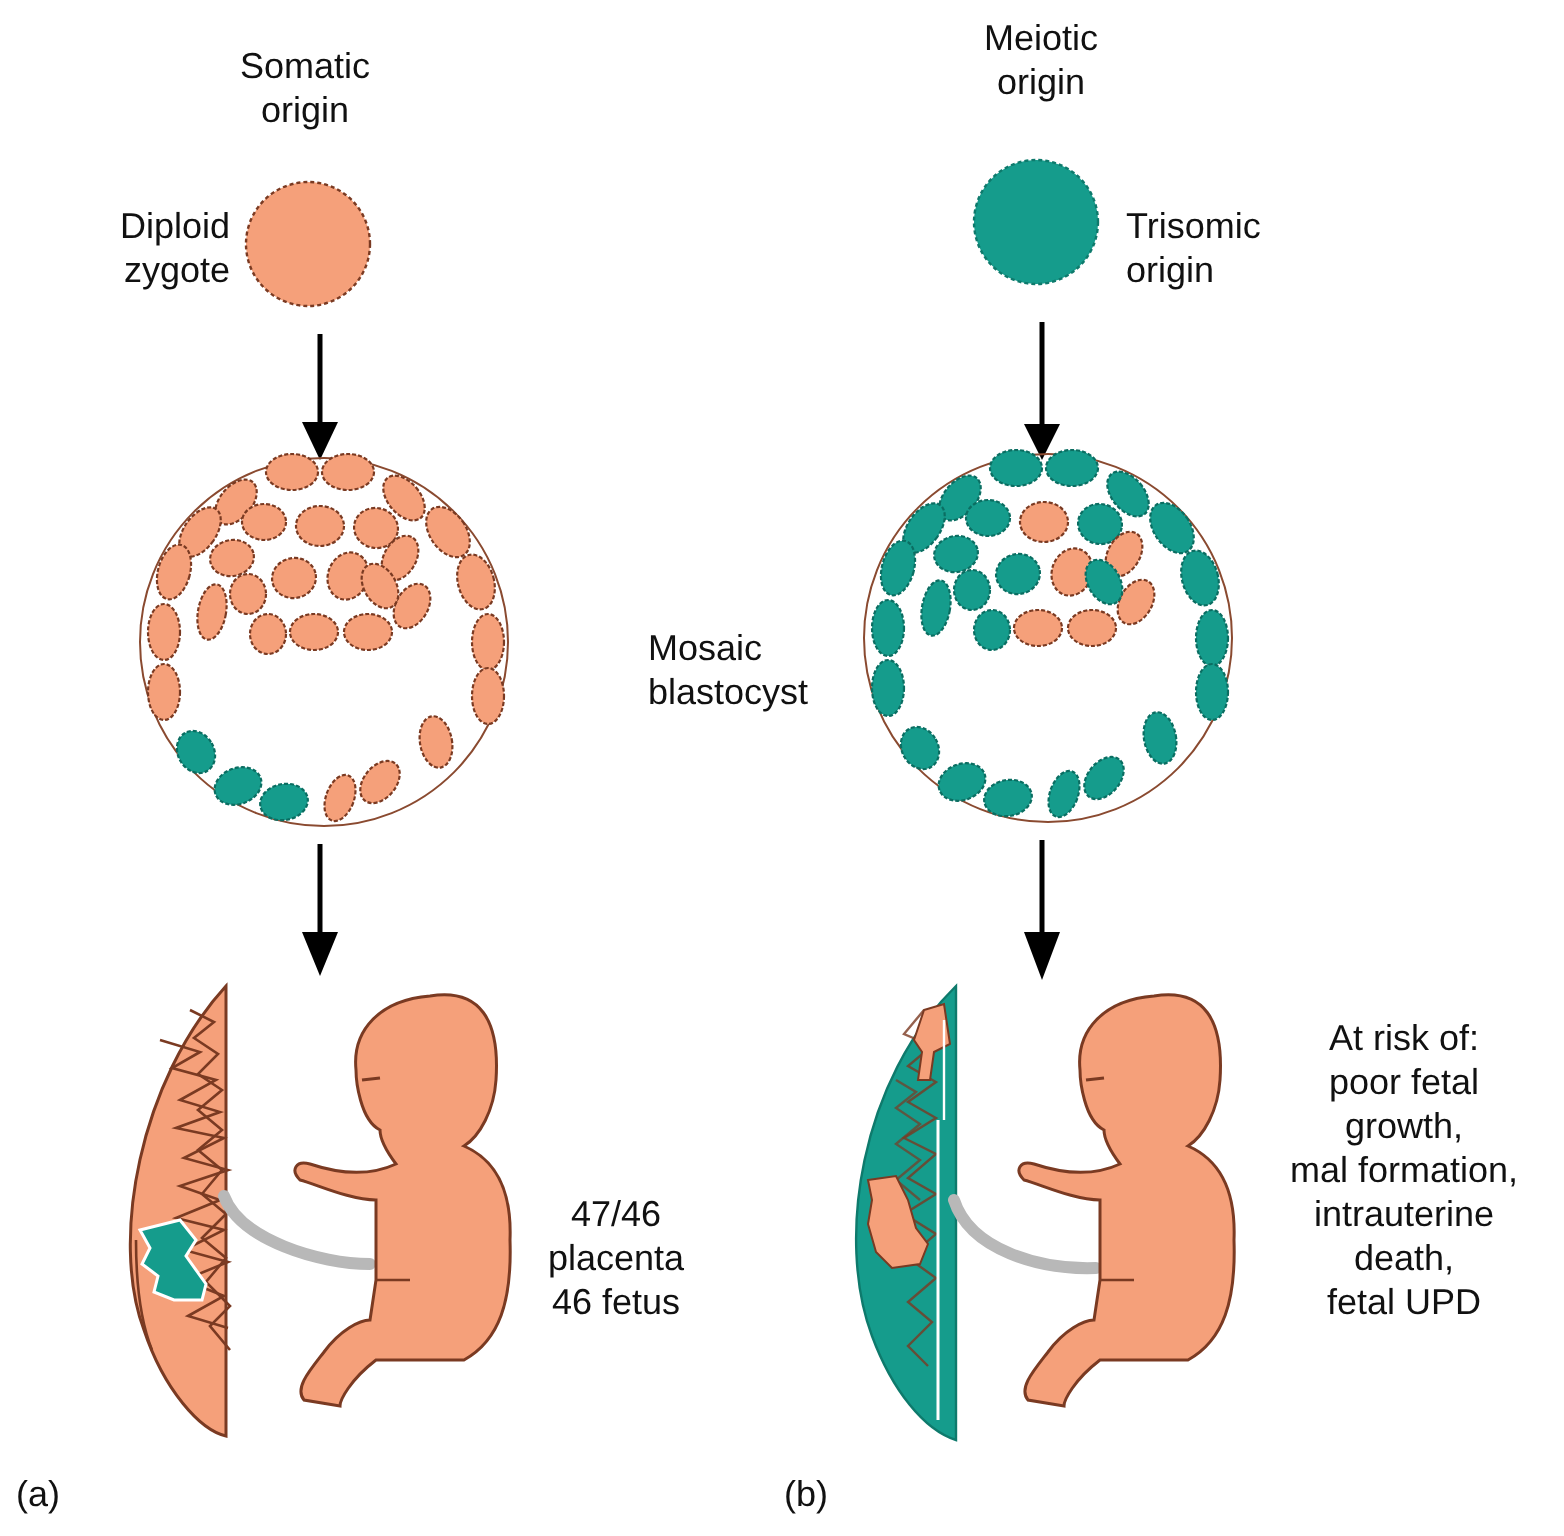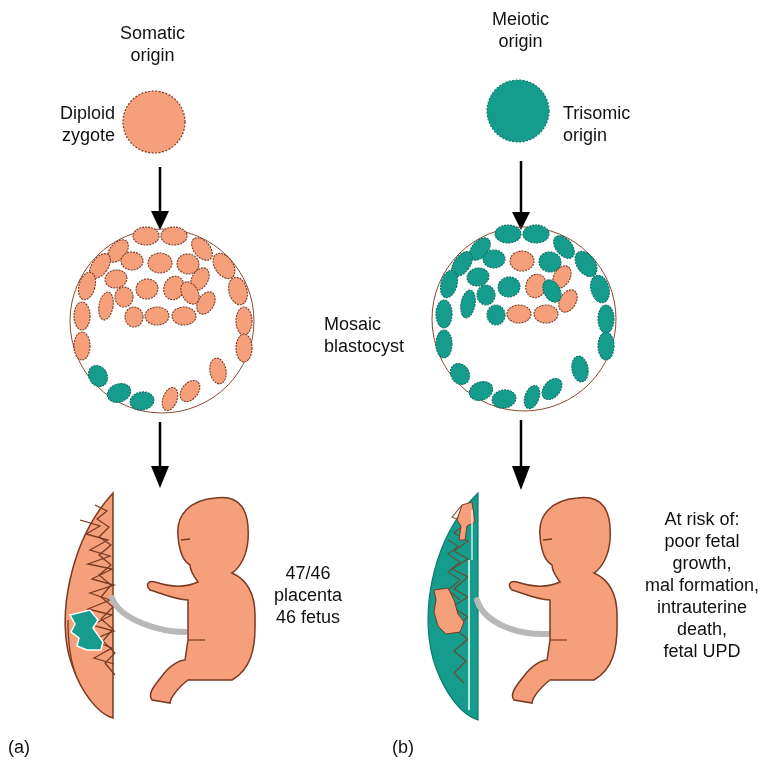--- a/index.html
+++ b/index.html
@@ -12,21 +12,21 @@
 </style>
 </head>
 <body>
 
 <div class="lbl" style="left:100px; top:22px; width:105px;">Somatic
 origin</div>
 <div class="lbl lbl-left" style="left:25px; top:102px; width:90px;">Diploid
 zygote</div>
 <div class="lbl lbl-start" style="left:278px; top:313px; width:110px;margin-left:46px;">Mosaic
 blastocyst</div>
-<div class="lbl" style="left:258px; top:562px; width:100px;">47/46
+<div class="lbl" style="left:258px; top:596px; width:100px;">47/46
 placenta
 46 fetus</div>
 <div class="lbl lbl-start" style="left:8px; top:736px; width:40px;">(a)</div>
 
 <div class="lbl" style="left:468px; top:8px; width:105px;">Meiotic
 origin</div>
 <div class="lbl lbl-start" style="left:563px; top:102px; width:100px;">Trisomic
 origin</div>
 <div class="lbl" style="left:622px; top:508px; width:160px;text-align:center;">At risk of:
 poor fetal

